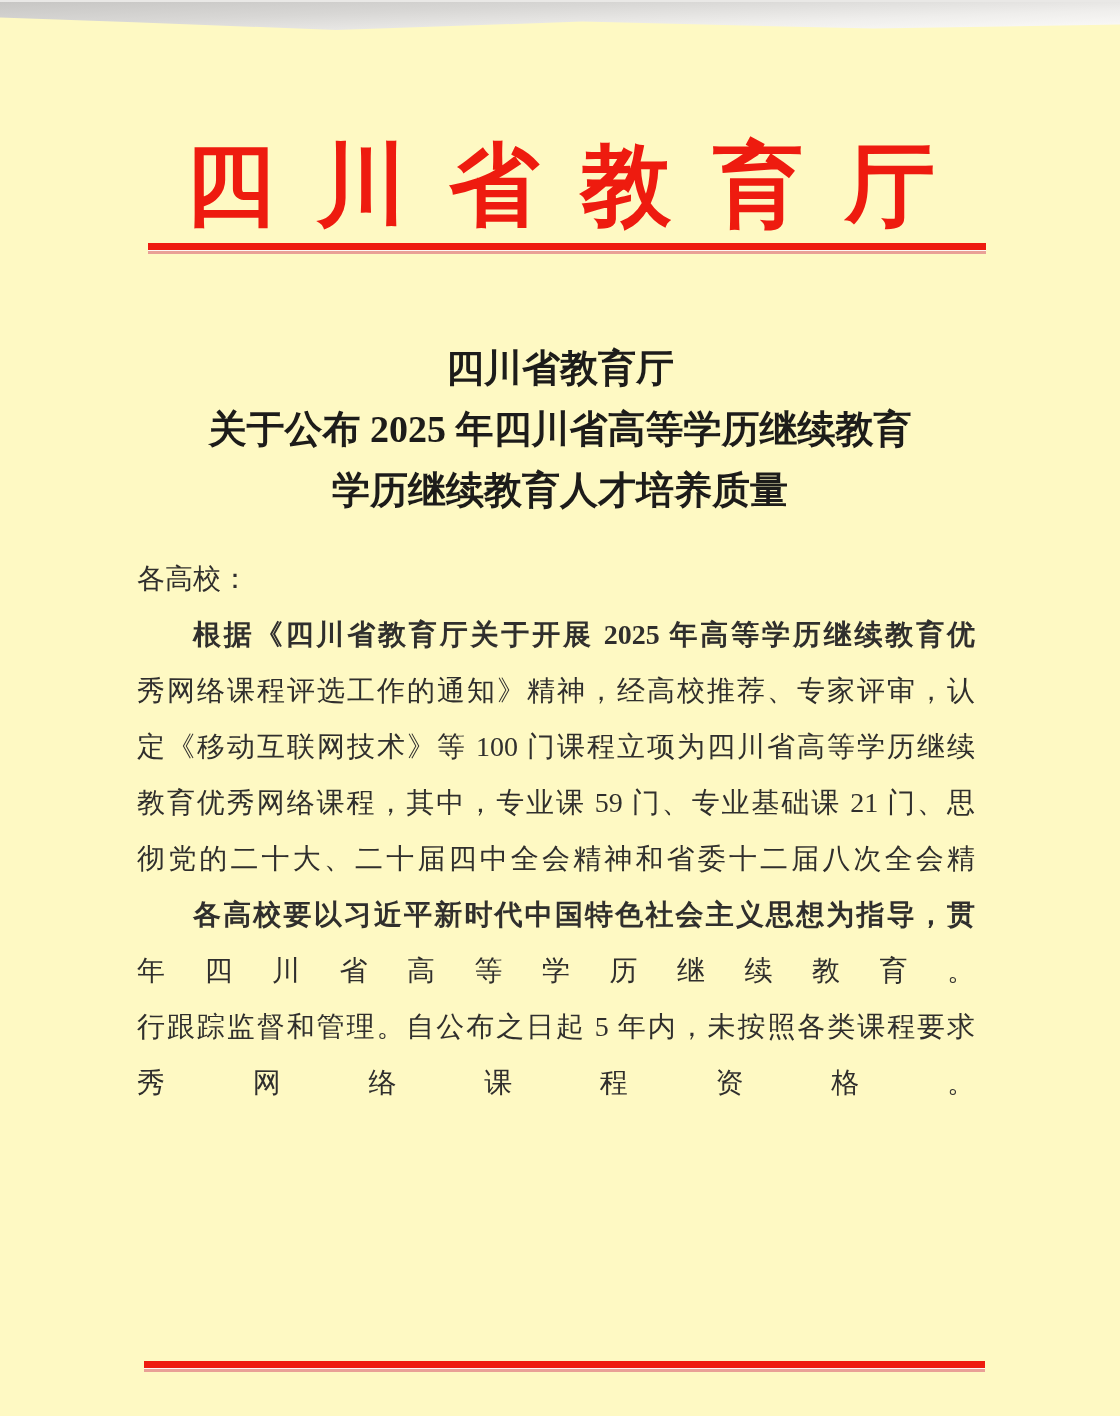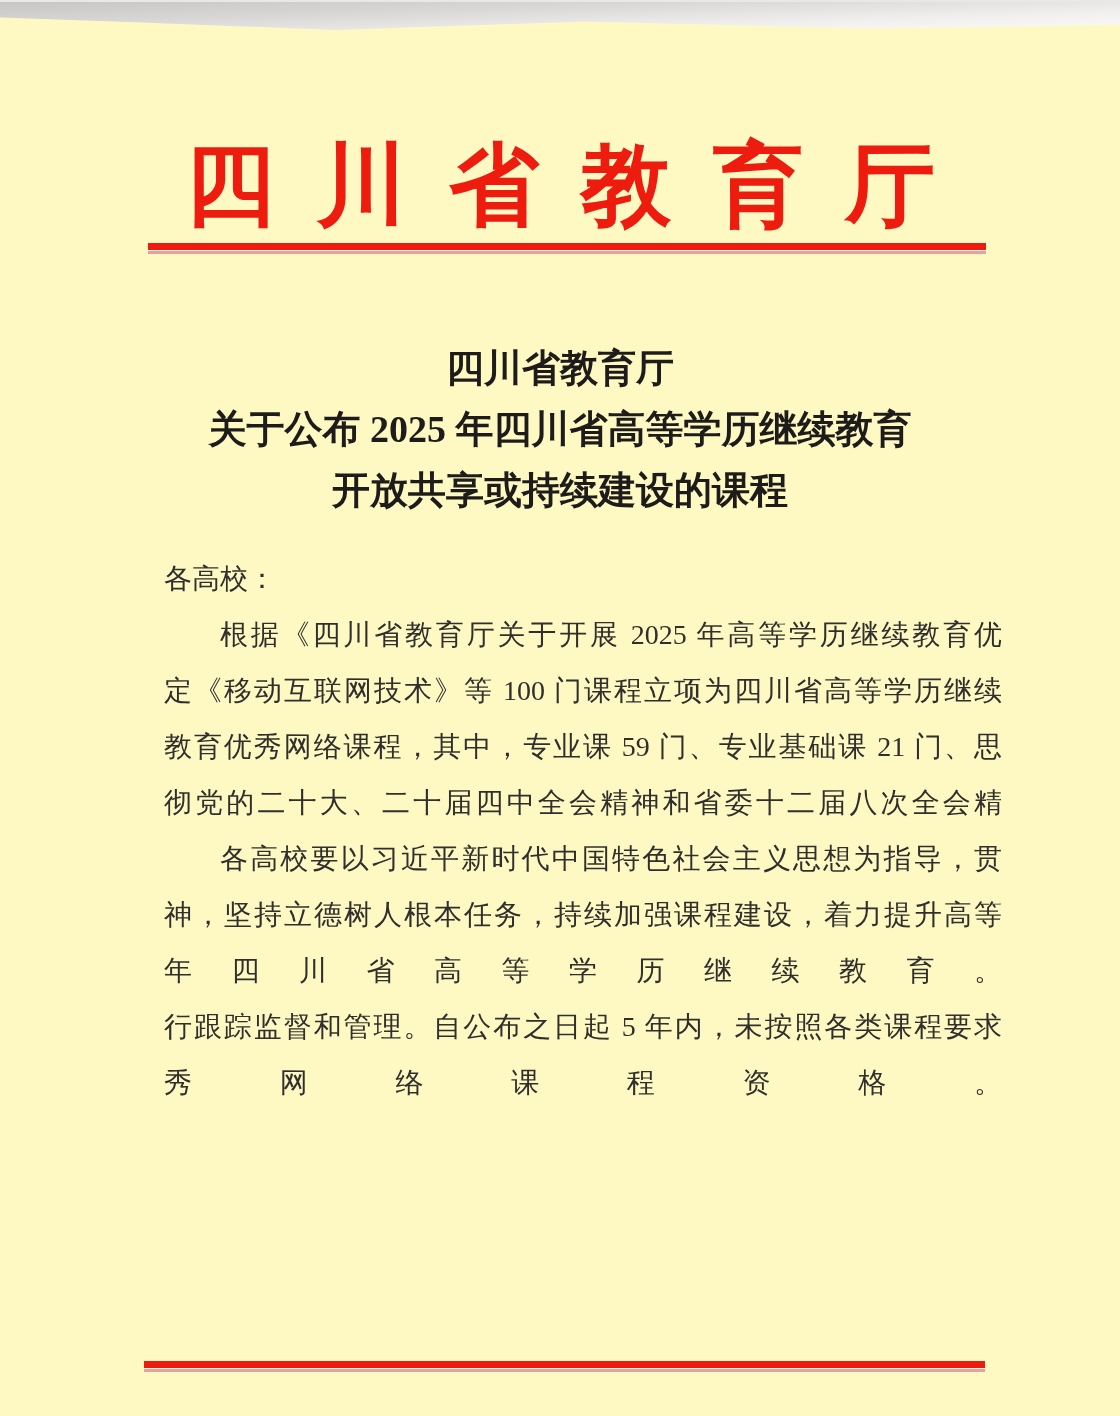--- a/index.html
+++ b/index.html
@@ -59,64 +59,64 @@
     color: #1d1c1a;
     font-weight: 700;
     font-size: 38px;
     line-height: 61px;
     white-space: nowrap;
   }
 
   .doc-body {
     position: absolute;
     top: 549px;
-    left: 164px;
+    left: 137px;
     width: 838px;
     color: #302f2d;
     font-size: 28px;
     line-height: 56px;
   }
 
   .salutation {
     text-align: left;
     white-space: nowrap;
   }
 
   .body-line {
     text-align: justify;
     text-align-last: justify;
   }
-  .body-line.indent { text-indent: 2em; }
+  .body-line.indent { text-indent: 2em; font-weight: bold; }
 </style>
 </head>
 <body>
 
 <div class="page">
 
   <div class="photo-top-edge"></div>
 
   <div class="letterhead">四川省教育厅</div>
 
   <div class="rule rule-top"></div>
 
   <div class="doc-title">
     <div class="title-line">四川省教育厅</div>
     <div class="title-line">关于公布 2025 年四川省高等学历继续教育</div>
-    <div class="title-line">开放共享或持续建设的课程</div>
+    <div class="title-line">学历继续教育人才培养质量</div>
   </div>
 
   <div class="doc-body">
     <div class="salutation">各高校：</div>
     <div id="paragraphs">
         <div class="body-line indent"><span>根据《四川省教育厅关于开展 2025 年高等学历继续教育优</span></div>
+        <div class="body-line"><span>秀网络课程评选工作的通知》精神，经高校推荐、专家评审，认</span></div>
         <div class="body-line"><span>定《移动互联网技术》等 100 门课程立项为四川省高等学历继续</span></div>
         <div class="body-line"><span>教育优秀网络课程，其中，专业课 59 门、专业基础课 21 门、思</span></div>
         <div class="body-line"><span>彻党的二十大、二十届四中全会精神和省委十二届八次全会精</span></div>
         <div class="body-line indent"><span>各高校要以习近平新时代中国特色社会主义思想为指导，贯</span></div>
-        <div class="body-line"><span>神，坚持立德树人根本任务，持续加强课程建设，着力提升高等</span></div>
         <div class="body-line"><span>年四川省高等学历继续教育。</span></div>
         <div class="body-line"><span>行跟踪监督和管理。自公布之日起 5 年内，未按照各类课程要求</span></div>
         <div class="body-line"><span>秀网络课程资格。</span></div>
       </div>
   </div>
 
   <div class="rule rule-bottom"></div>
 
 </div>
 

